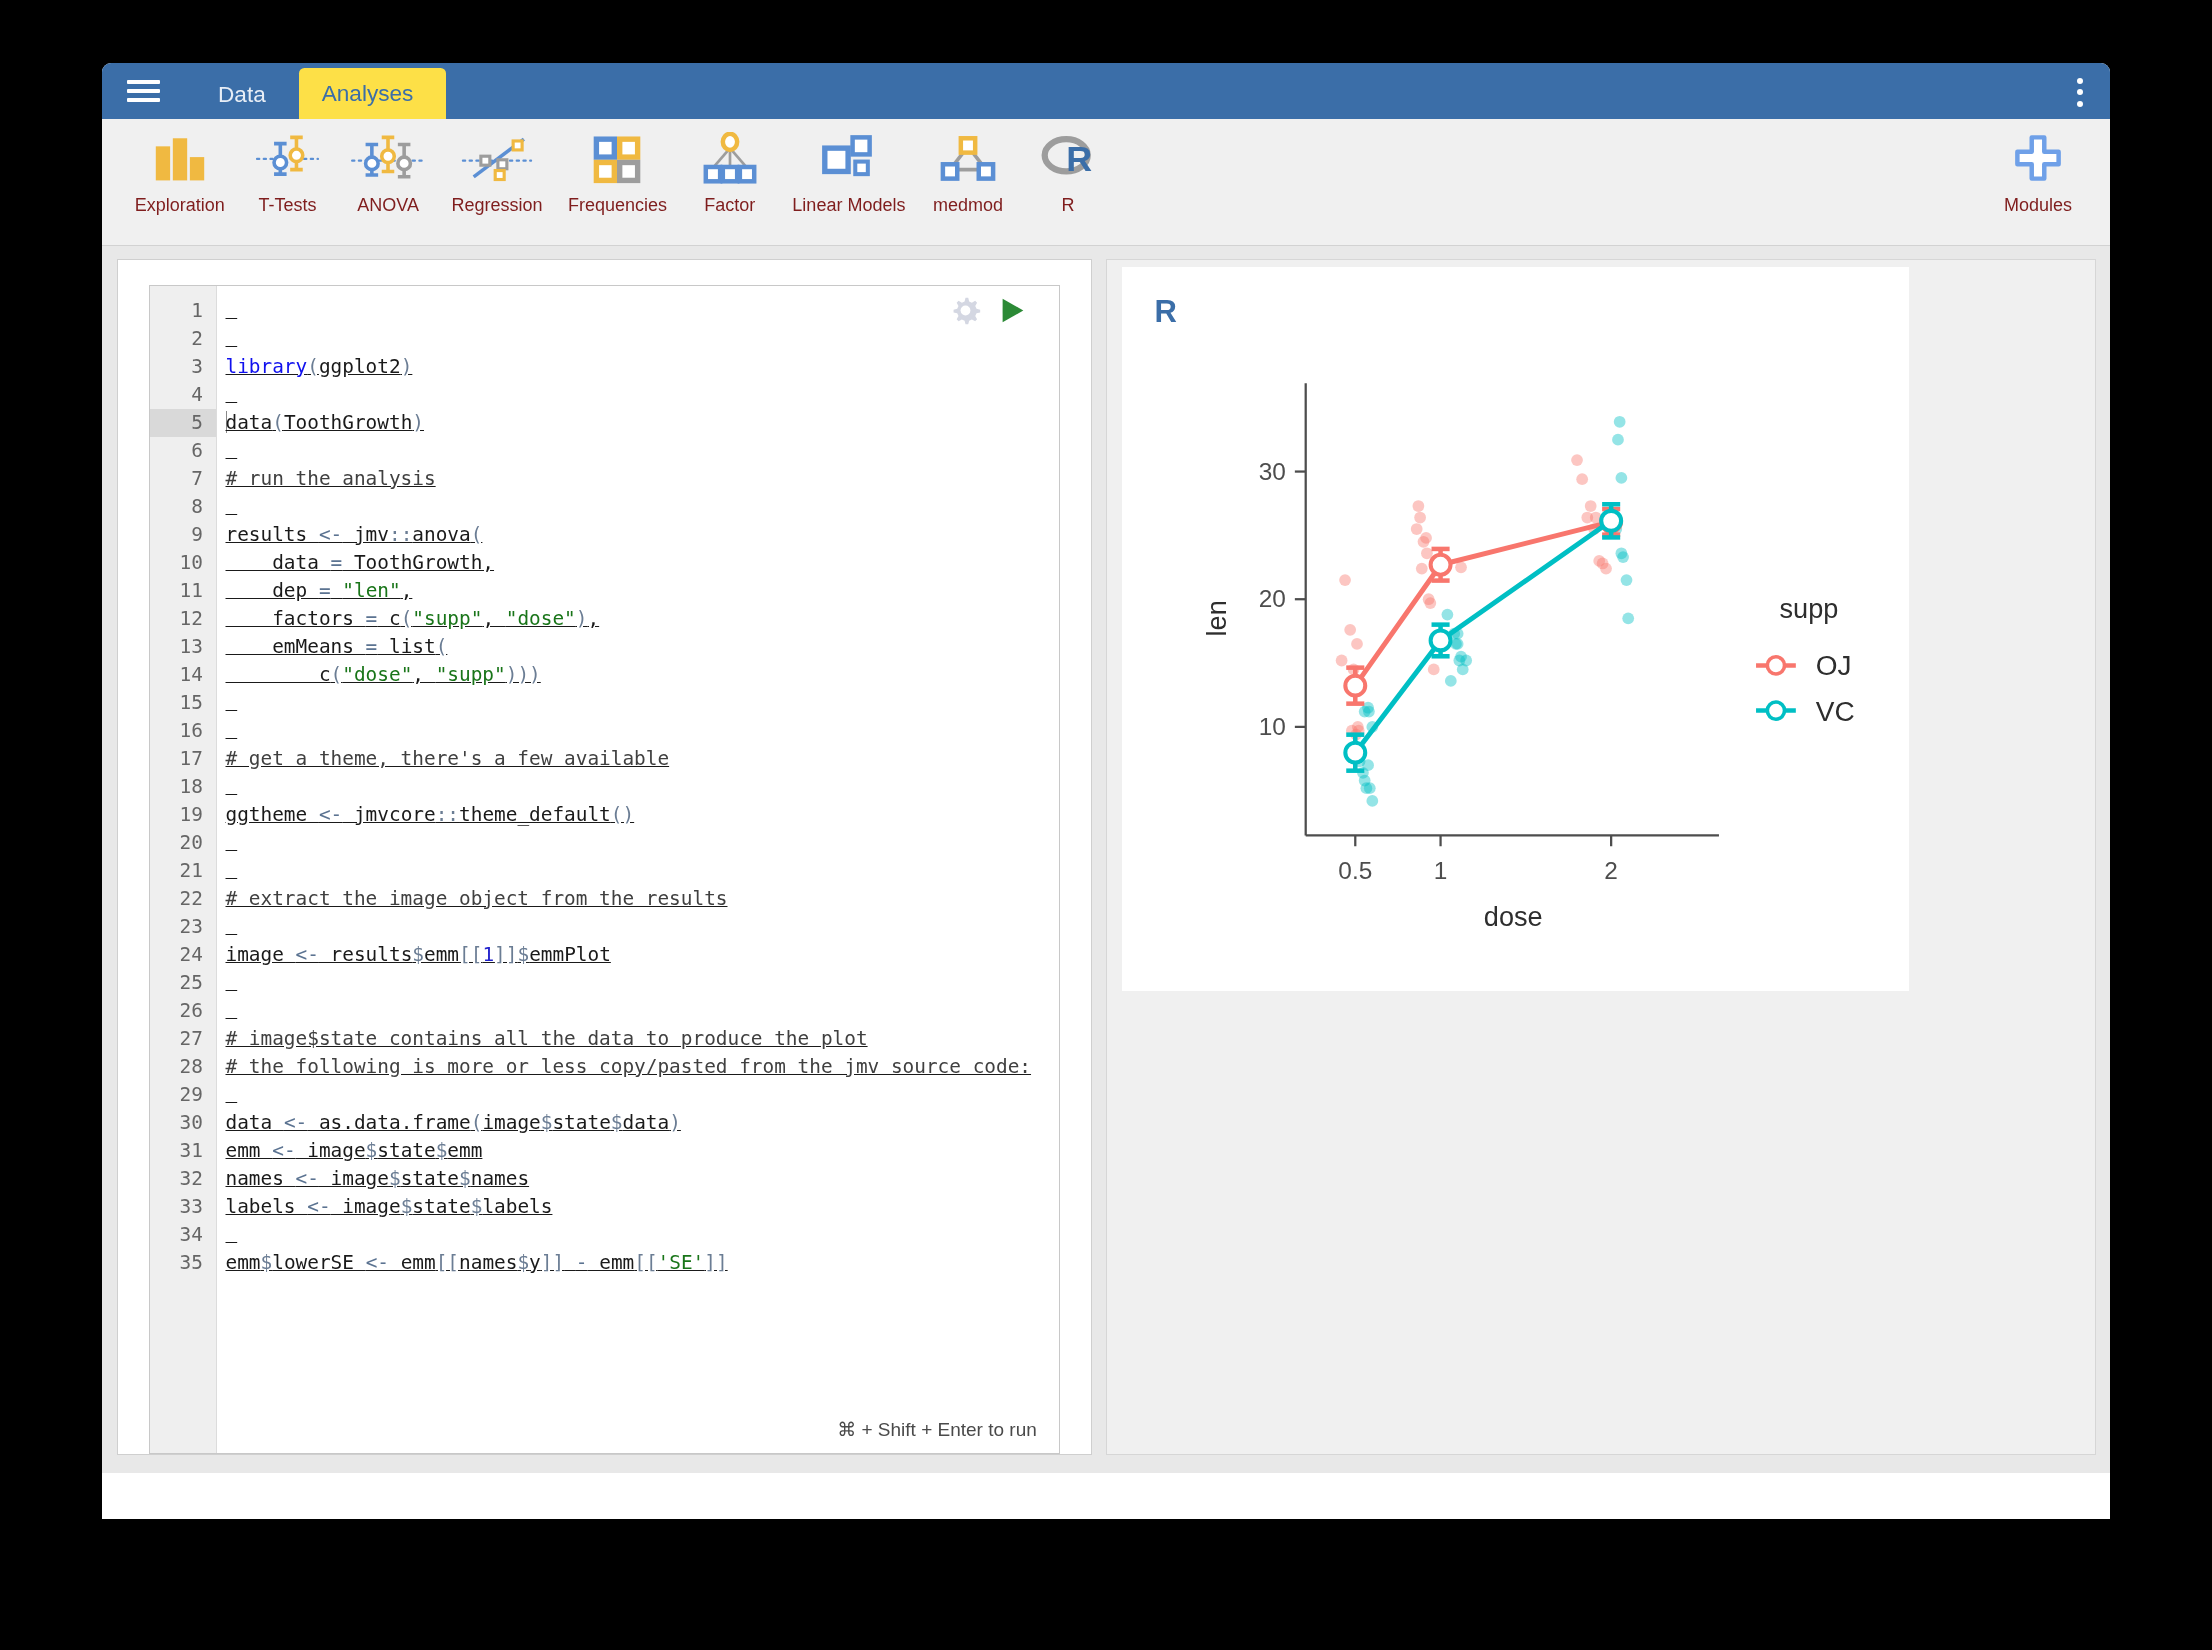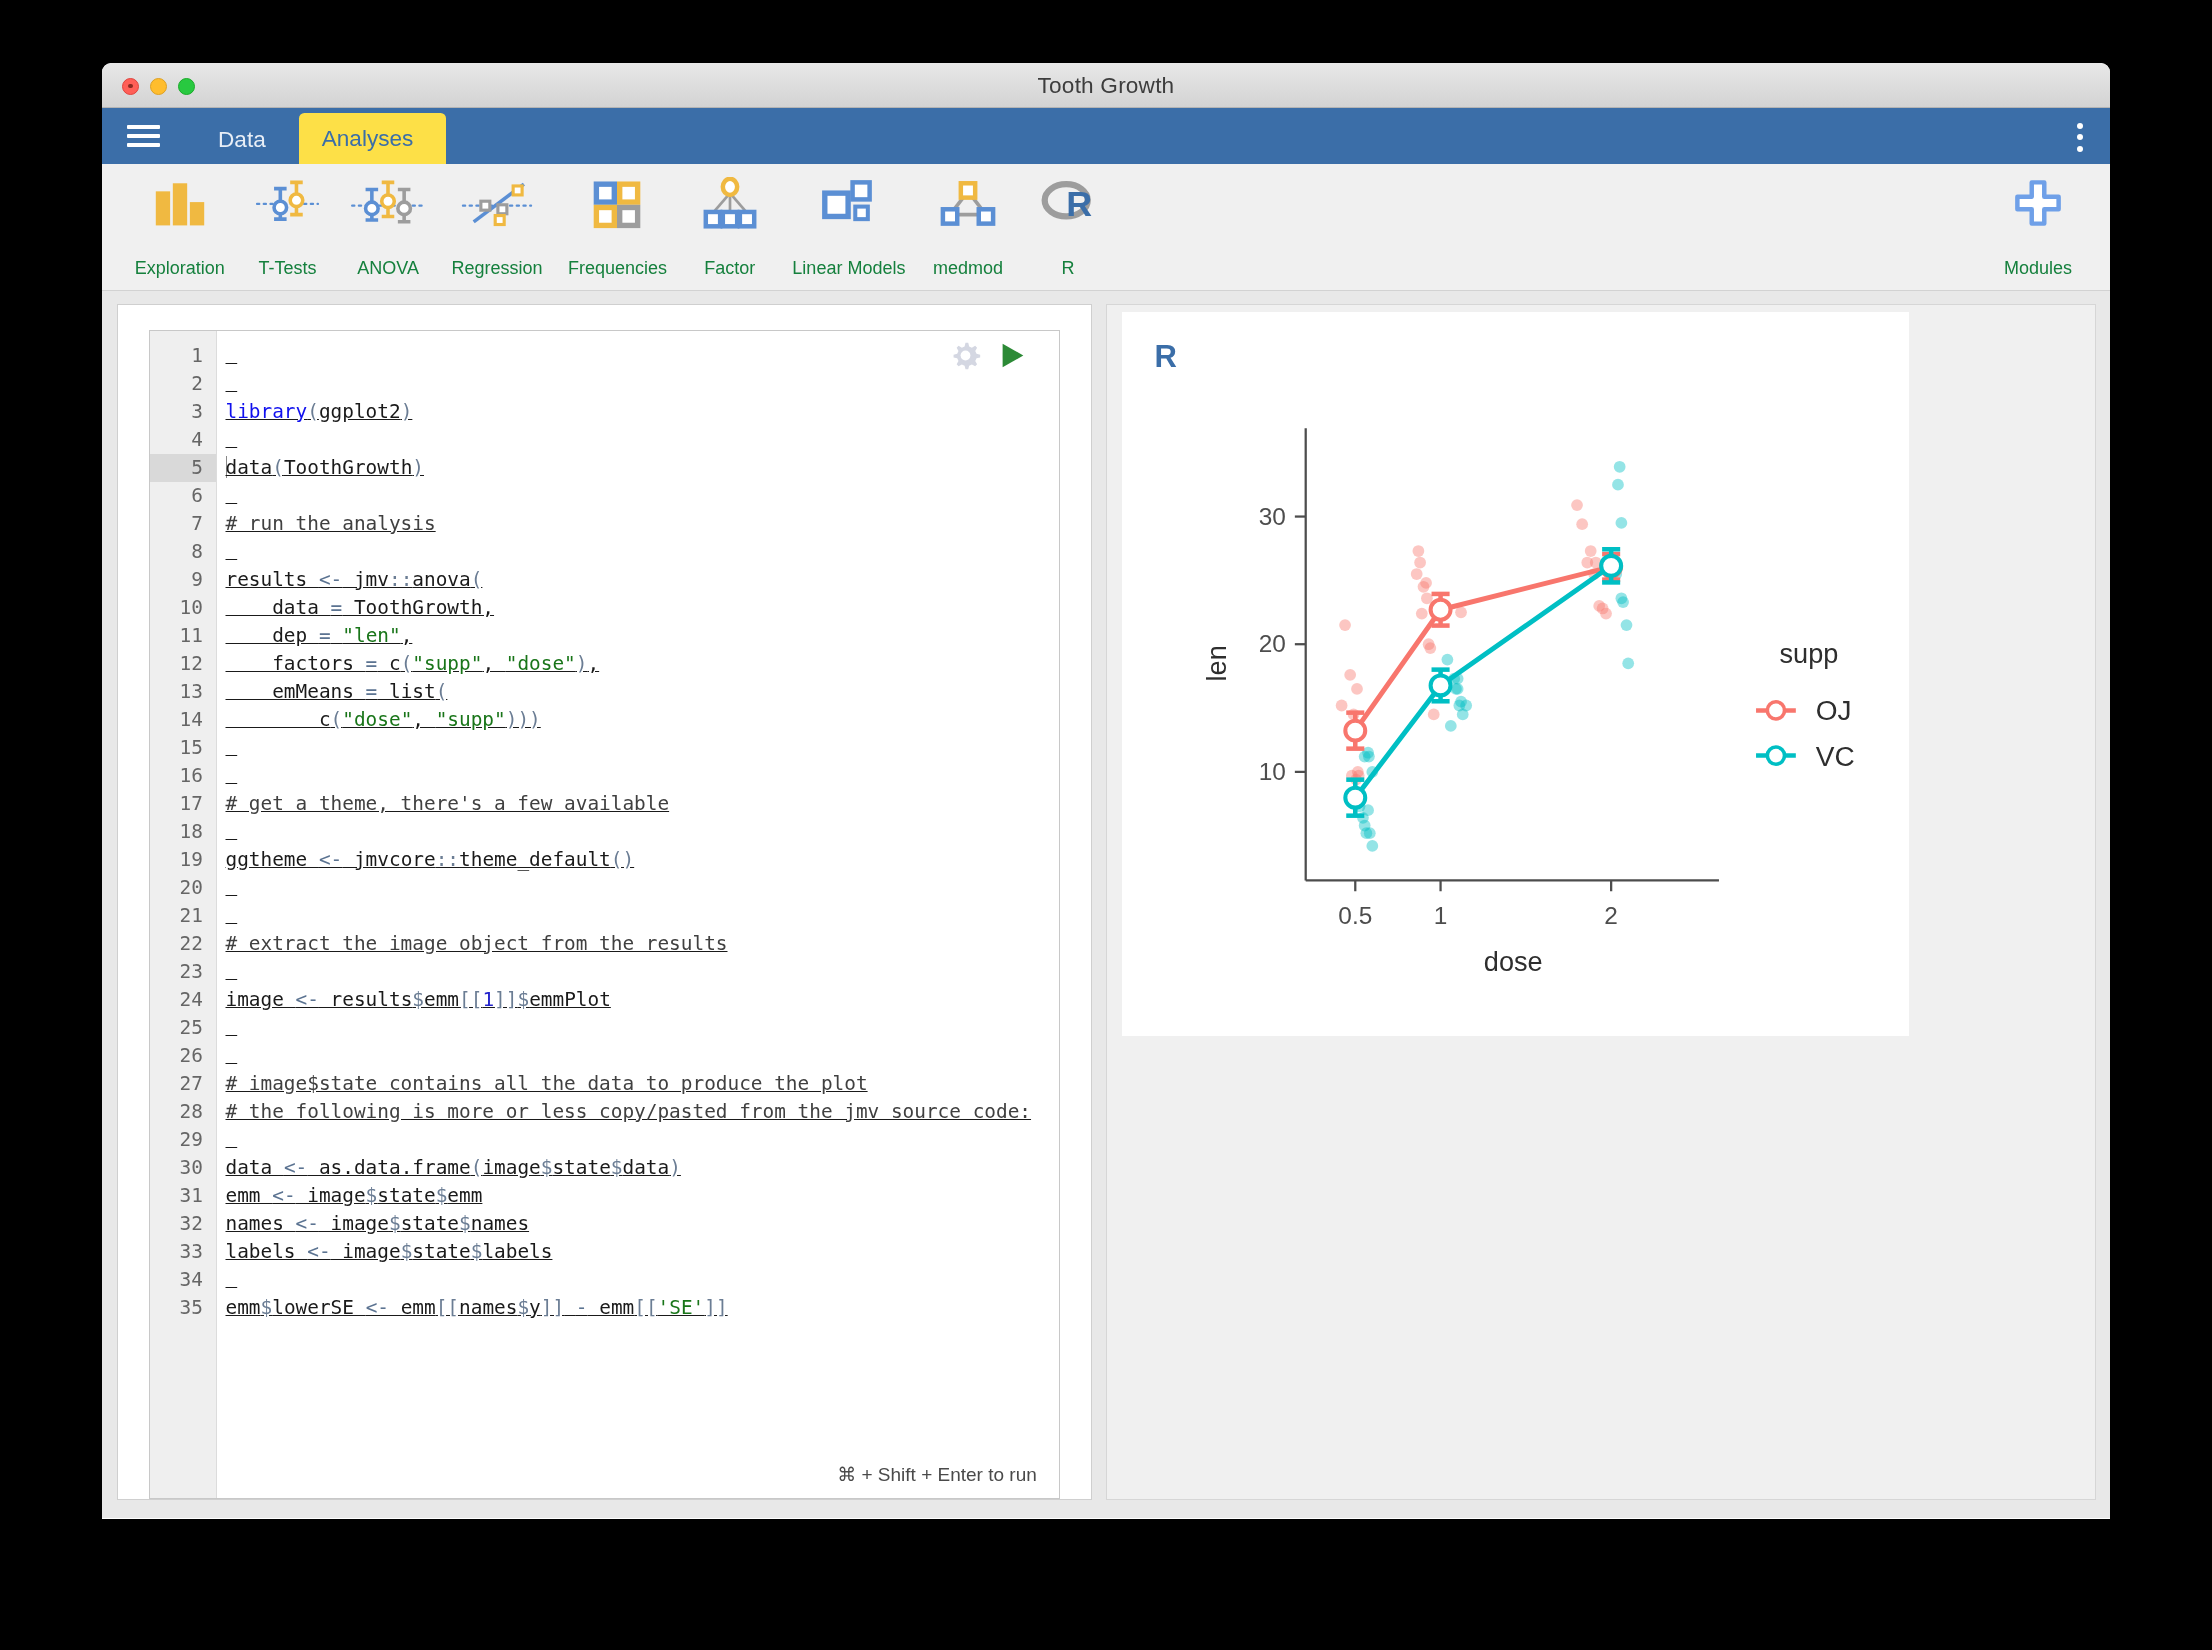--- a/index.html
+++ b/index.html
@@ -87,21 +87,21 @@
     align-items: flex-start;
     padding-left: 20px;
   }
   .ribbon-item {
     width: auto; min-width: 100px;
     padding: 11px 12.7px 0;
     display: flex; flex-direction: column; align-items: center;
     cursor: pointer;
   }
   .ribbon-ico { height: 56px; display:flex; align-items:center; justify-content:center; }
-  .ribbon-label { margin-top: 27px; font-size: 18px; color: #15803d; white-space: nowrap; }
+  .ribbon-label { margin-top: 9px; font-size: 18px; color: #7f1d1d; white-space: nowrap; }
   .ribbon-modules { position: absolute; right: 22px; top: 0; align-items: center; }
 
   
   .body-area {
     position: relative;
     height: calc(1456px - 45px - 56px - 128px);
     background: #e8e8e8;
     display: flex;
     padding: 12.7px 14.5px 18px 14.5px;
     gap: 14.5px;
@@ -193,28 +193,20 @@
   }
   .plot { position: absolute; left: 0; top: 62px; width: 787px; height: 633px; }
 
   svg text { font-family: "Liberation Sans", sans-serif; }
 </style>
 </head>
 <body>
 
 <div id="window">
 
-  <div class="titlebar">
-    <div class="traffic">
-      <span class="dot red"></span>
-      <span class="dot yellow"></span>
-      <span class="dot green"></span>
-    </div>
-    <div class="win-title">Tooth Growth</div>
-  </div>
 
   <div class="tabbar">
     <div class="hamburger">
       <span></span>
         <span></span>
         <span></span>
     </div>
     <div class="tab">Data</div>
     <div class="tab active">Analyses</div>
     <div class="kebab">

